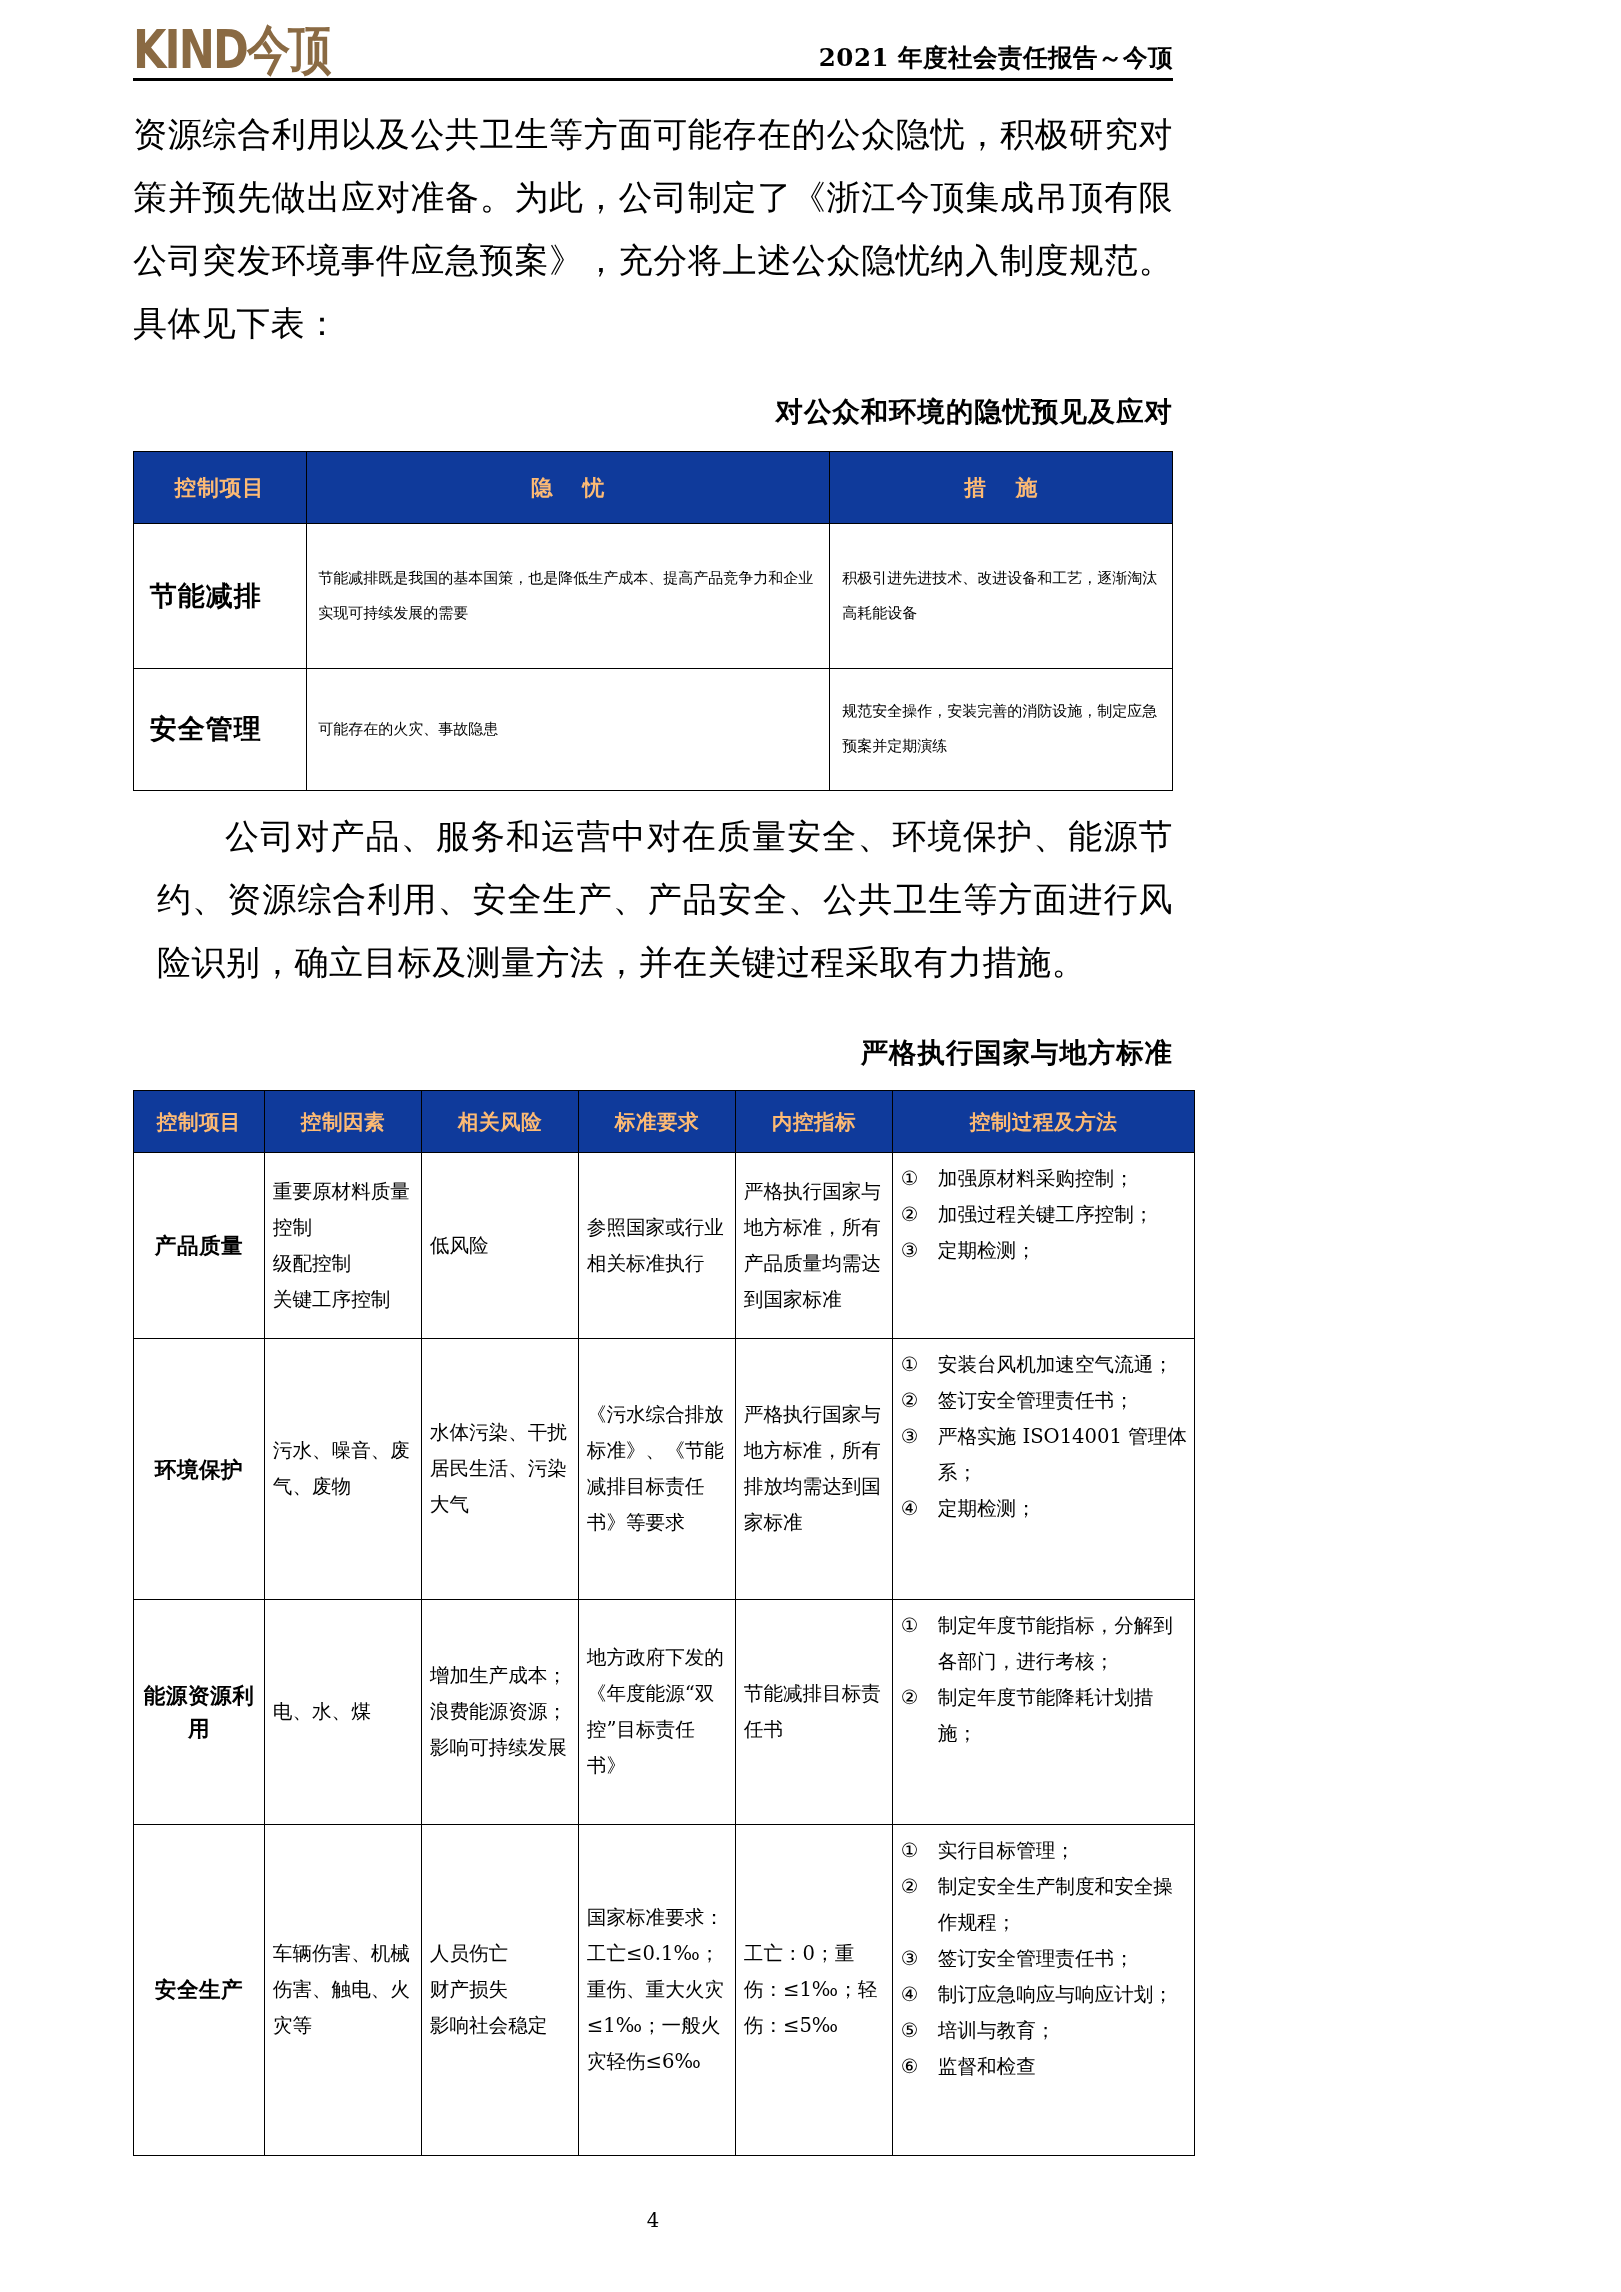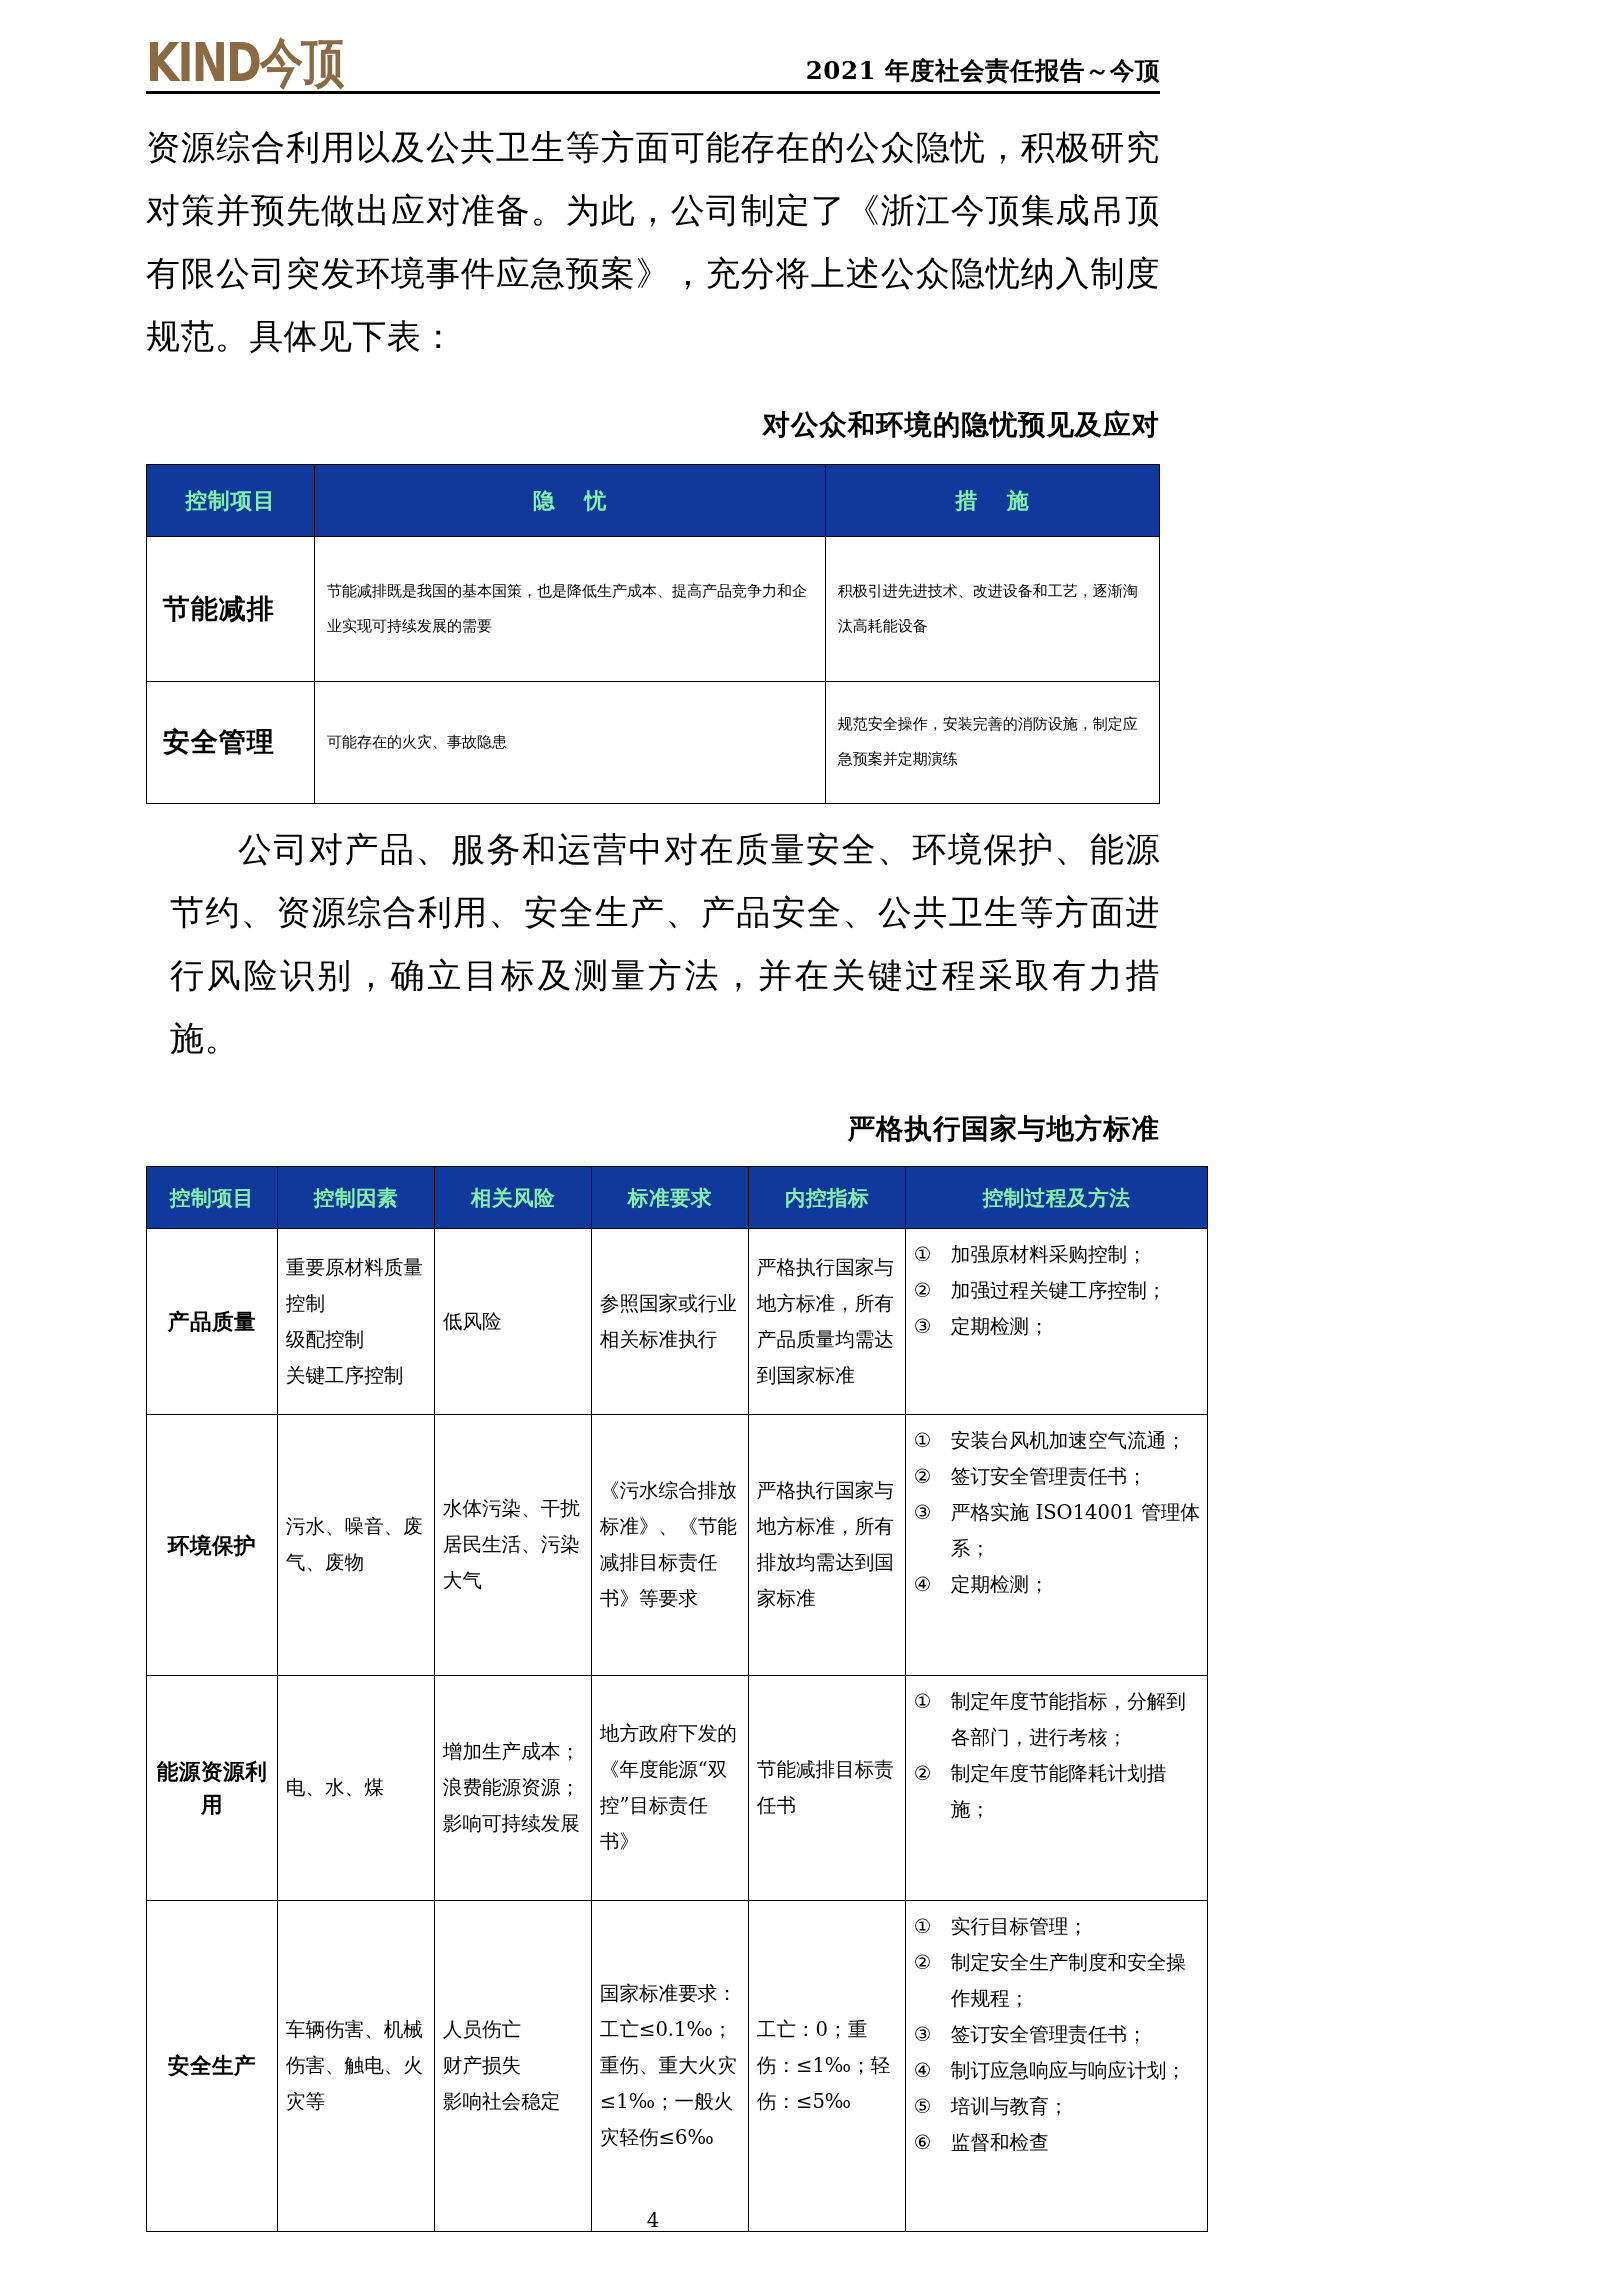--- a/index.html
+++ b/index.html
@@ -13,21 +13,21 @@
     font-family: "DejaVu Serif", "Liberation Serif", serif;
     color: #000000;
     position: relative;
     overflow: hidden;
   }
   .page {
     position: relative;
     width: 1306px;
     height: 2293px;
     box-sizing: border-box;
-    padding: 13px;
+    padding: 0;
   }
 
   
   .header {
     position: relative;
     margin: 0 133px 0 133px;
     height: 76px;
     display: flex;
     align-items: flex-end;
     justify-content: space-between;
@@ -92,21 +92,21 @@
     width: 100%;
     table-layout: fixed;
   }
   table td, table th {
     border: 1.5px solid #000;
     padding: 0;
     vertical-align: middle;
   }
   .hdr-cell {
     background: #0F3A9B;
-    color: #86efac;
+    color: #fdba74;
     font-weight: bold;
     font-family: "DejaVu Sans", "Liberation Sans", sans-serif;
     text-align: center;
     font-size: 21.6px;
     letter-spacing: 1px;
   }
 
   
   #table1 { margin: 0; }
   #table1 .hdr-cell { height: 71px; }

